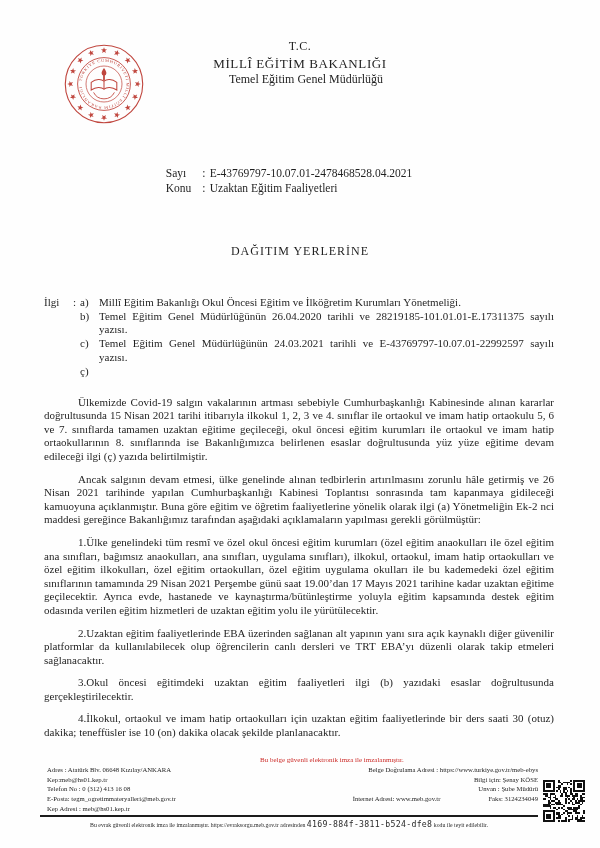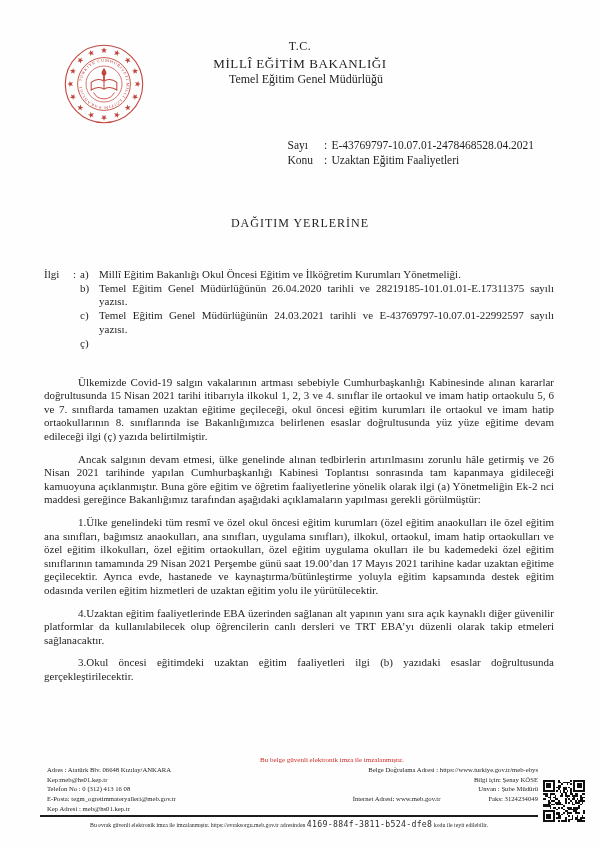--- a/index.html
+++ b/index.html
@@ -9,34 +9,34 @@
     font-family:"Liberation Serif","DejaVu Serif",serif; color:#1f1f1f;
     overflow:hidden; margin:0 auto;
   }
   
   .seal { position:absolute; left:64px; top:44px; width:80px; height:80px; }
   .head-text { padding-top:39px; text-align:center; line-height:1.32; }
   .head-republic { font-size:12px; letter-spacing:0.5px; }
   .head-ministry { font-size:13px; letter-spacing:0.6px; }
   .head-department { font-size:12px;padding-left:12px; }
   
-  .meta { margin-top:50px; padding:0 66px 0 44px; display:flex; justify-content:flex-end; font-size:11.5px; }
+  .meta { margin-top:78px; padding:0 66px 0 44px; display:flex; justify-content:center; font-size:11.5px; }
   .meta-line { display:flex; line-height:15px; }
   .meta-label { width:32px; }
   .meta-colon { width:12px; text-align:center; }
   .date { font-size:11.5px; line-height:15px; }
   
   .recipient { margin-top:48px; text-align:center; font-size:12px; letter-spacing:1px; }
   
   .ilgi { margin-top:37px; padding:0 46px 0 44px; font-size:11px; line-height:13.8px; }
   .ilgi-row { display:grid; grid-template-columns:36px 19px 1fr; }
   .ilgi-label { display:flex; justify-content:space-between; padding-right:4px; }
   .ilgi-text { text-align:justify; }
   
-  .body { margin-top:25px; padding:0 46px 0 44px; font-size:11px; line-height:13.6px; }
+  .body { margin-top:17px; padding:0 46px 0 44px; font-size:11px; line-height:13.6px; }
   .body p { text-align:justify; text-indent:34px; margin-bottom:9px; }
   
   .footer { position:absolute; left:0; right:0; bottom:0; height:96px; }
   .esign { position:absolute; top:4px; left:260px; font-size:7px; line-height:8px; }
   .foot-left { position:absolute; top:13px; left:47px; font-size:6.7px; line-height:9.7px; }
   .foot-right { position:absolute; top:13px; right:62px; text-align:right; font-size:6.7px; line-height:9.7px; }
   .gap { display:inline-block; width:48px; }
   .qr { position:absolute; right:15px; top:28px; width:42px; height:42px; }
   .rule { position:absolute; left:40px; right:62px; top:63px; border-top:2.2px solid #1c1c1c; }
   .verify { position:absolute; left:28px; right:50px; top:67px; font-size:5.8px; text-align:center; white-space:nowrap; color:#2a2a2a; }
@@ -133,22 +133,23 @@
     <div class="ilgi-row">
       <div class="ilgi-label"></div>
       <div class="ilgi-marker">ç)</div>
     </div>
   </div>
 
   <div class="body">
     <p>Ülkemizde Covid-19 salgın vakalarının artması sebebiyle Cumhurbaşkanlığı Kabinesinde alınan kararlar doğrultusunda 15 Nisan 2021 tarihi itibarıyla ilkokul 1, 2, 3 ve 4. sınıflar ile ortaokul ve imam hatip ortaokulu 5, 6 ve 7. sınıflarda tamamen uzaktan eğitime geçileceği, okul öncesi eğitim kurumları ile ortaokul ve imam hatip ortaokullarının 8. sınıflarında ise Bakanlığımızca belirlenen esaslar doğrultusunda yüz yüze eğitime devam edileceği ilgi (ç) yazıda belirtilmiştir.</p>
     <p>Ancak salgının devam etmesi, ülke genelinde alınan tedbirlerin artırılmasını zorunlu hâle getirmiş ve 26 Nisan 2021 tarihinde yapılan Cumhurbaşkanlığı Kabinesi Toplantısı sonrasında tam kapanmaya gidileceği kamuoyuna açıklanmıştır. Buna göre eğitim ve öğretim faaliyetlerine yönelik olarak ilgi (a) Yönetmeliğin Ek-2 nci maddesi gereğince Bakanlığımız tarafından aşağıdaki açıklamaların yapılması gerekli görülmüştür:</p>
     <p>1.Ülke genelindeki tüm resmî ve özel okul öncesi eğitim kurumları (özel eğitim anaokulları ile özel eğitim ana sınıfları, bağımsız anaokulları, ana sınıfları, uygulama sınıfları), ilkokul, ortaokul, imam hatip ortaokulları ve özel eğitim ilkokulları, özel eğitim ortaokulları, özel eğitim uygulama okulları ile bu kademedeki özel eğitim sınıflarının tamamında 29 Nisan 2021 Perşembe günü saat 19.00’dan 17 Mayıs 2021 tarihine kadar uzaktan eğitime geçilecektir. Ayrıca evde, hastanede ve kaynaştırma/bütünleştirme yoluyla eğitim kapsamında destek eğitim odasında verilen eğitim hizmetleri de uzaktan eğitim yolu ile yürütülecektir.</p>
-    <p>4.Uzaktan eğitim faaliyetlerinde EBA üzerinden sağlanan alt yapının yanı sıra açık kaynaklı diğer güvenilir platformlar da kullanılabilecek olup öğrencilerin canlı dersleri ve TRT EBA’yı düzenli olarak takip etmeleri sağlanacaktır.</p>
+    <p>2.Uzaktan eğitim faaliyetlerinde EBA üzerinden sağlanan alt yapının yanı sıra açık kaynaklı diğer güvenilir platformlar da kullanılabilecek olup öğrencilerin canlı dersleri ve TRT EBA’yı düzenli olarak takip etmeleri sağlanacaktır.</p>
     <p>3.Okul öncesi eğitimdeki uzaktan eğitim faaliyetleri ilgi (b) yazıdaki esaslar doğrultusunda gerçekleştirilecektir.</p>
+    <p>4.İlkokul, ortaokul ve imam hatip ortaokulları için uzaktan eğitim faaliyetlerinde bir ders saati 30 (otuz) dakika; teneffüsler ise 10 (on) dakika olacak şekilde planlanacaktır.</p>
   </div>
 
   <div class="footer">
     <div class="esign" style="color:#cc2b28;">Bu belge güvenli elektronik imza ile imzalanmıştır.</div>
 
     <div class="foot-left">
       <div>Adres : Atatürk Blv.  06648 Kızılay/ANKARA</div>
       <div>Kep:meb@hs01.kep.tr</div>
       <div>Telefon No : 0 (312) 413 16 08</div>
       <div>E-Posta: tegm_ogretimmateryalleri@meb.gov.tr</div>

